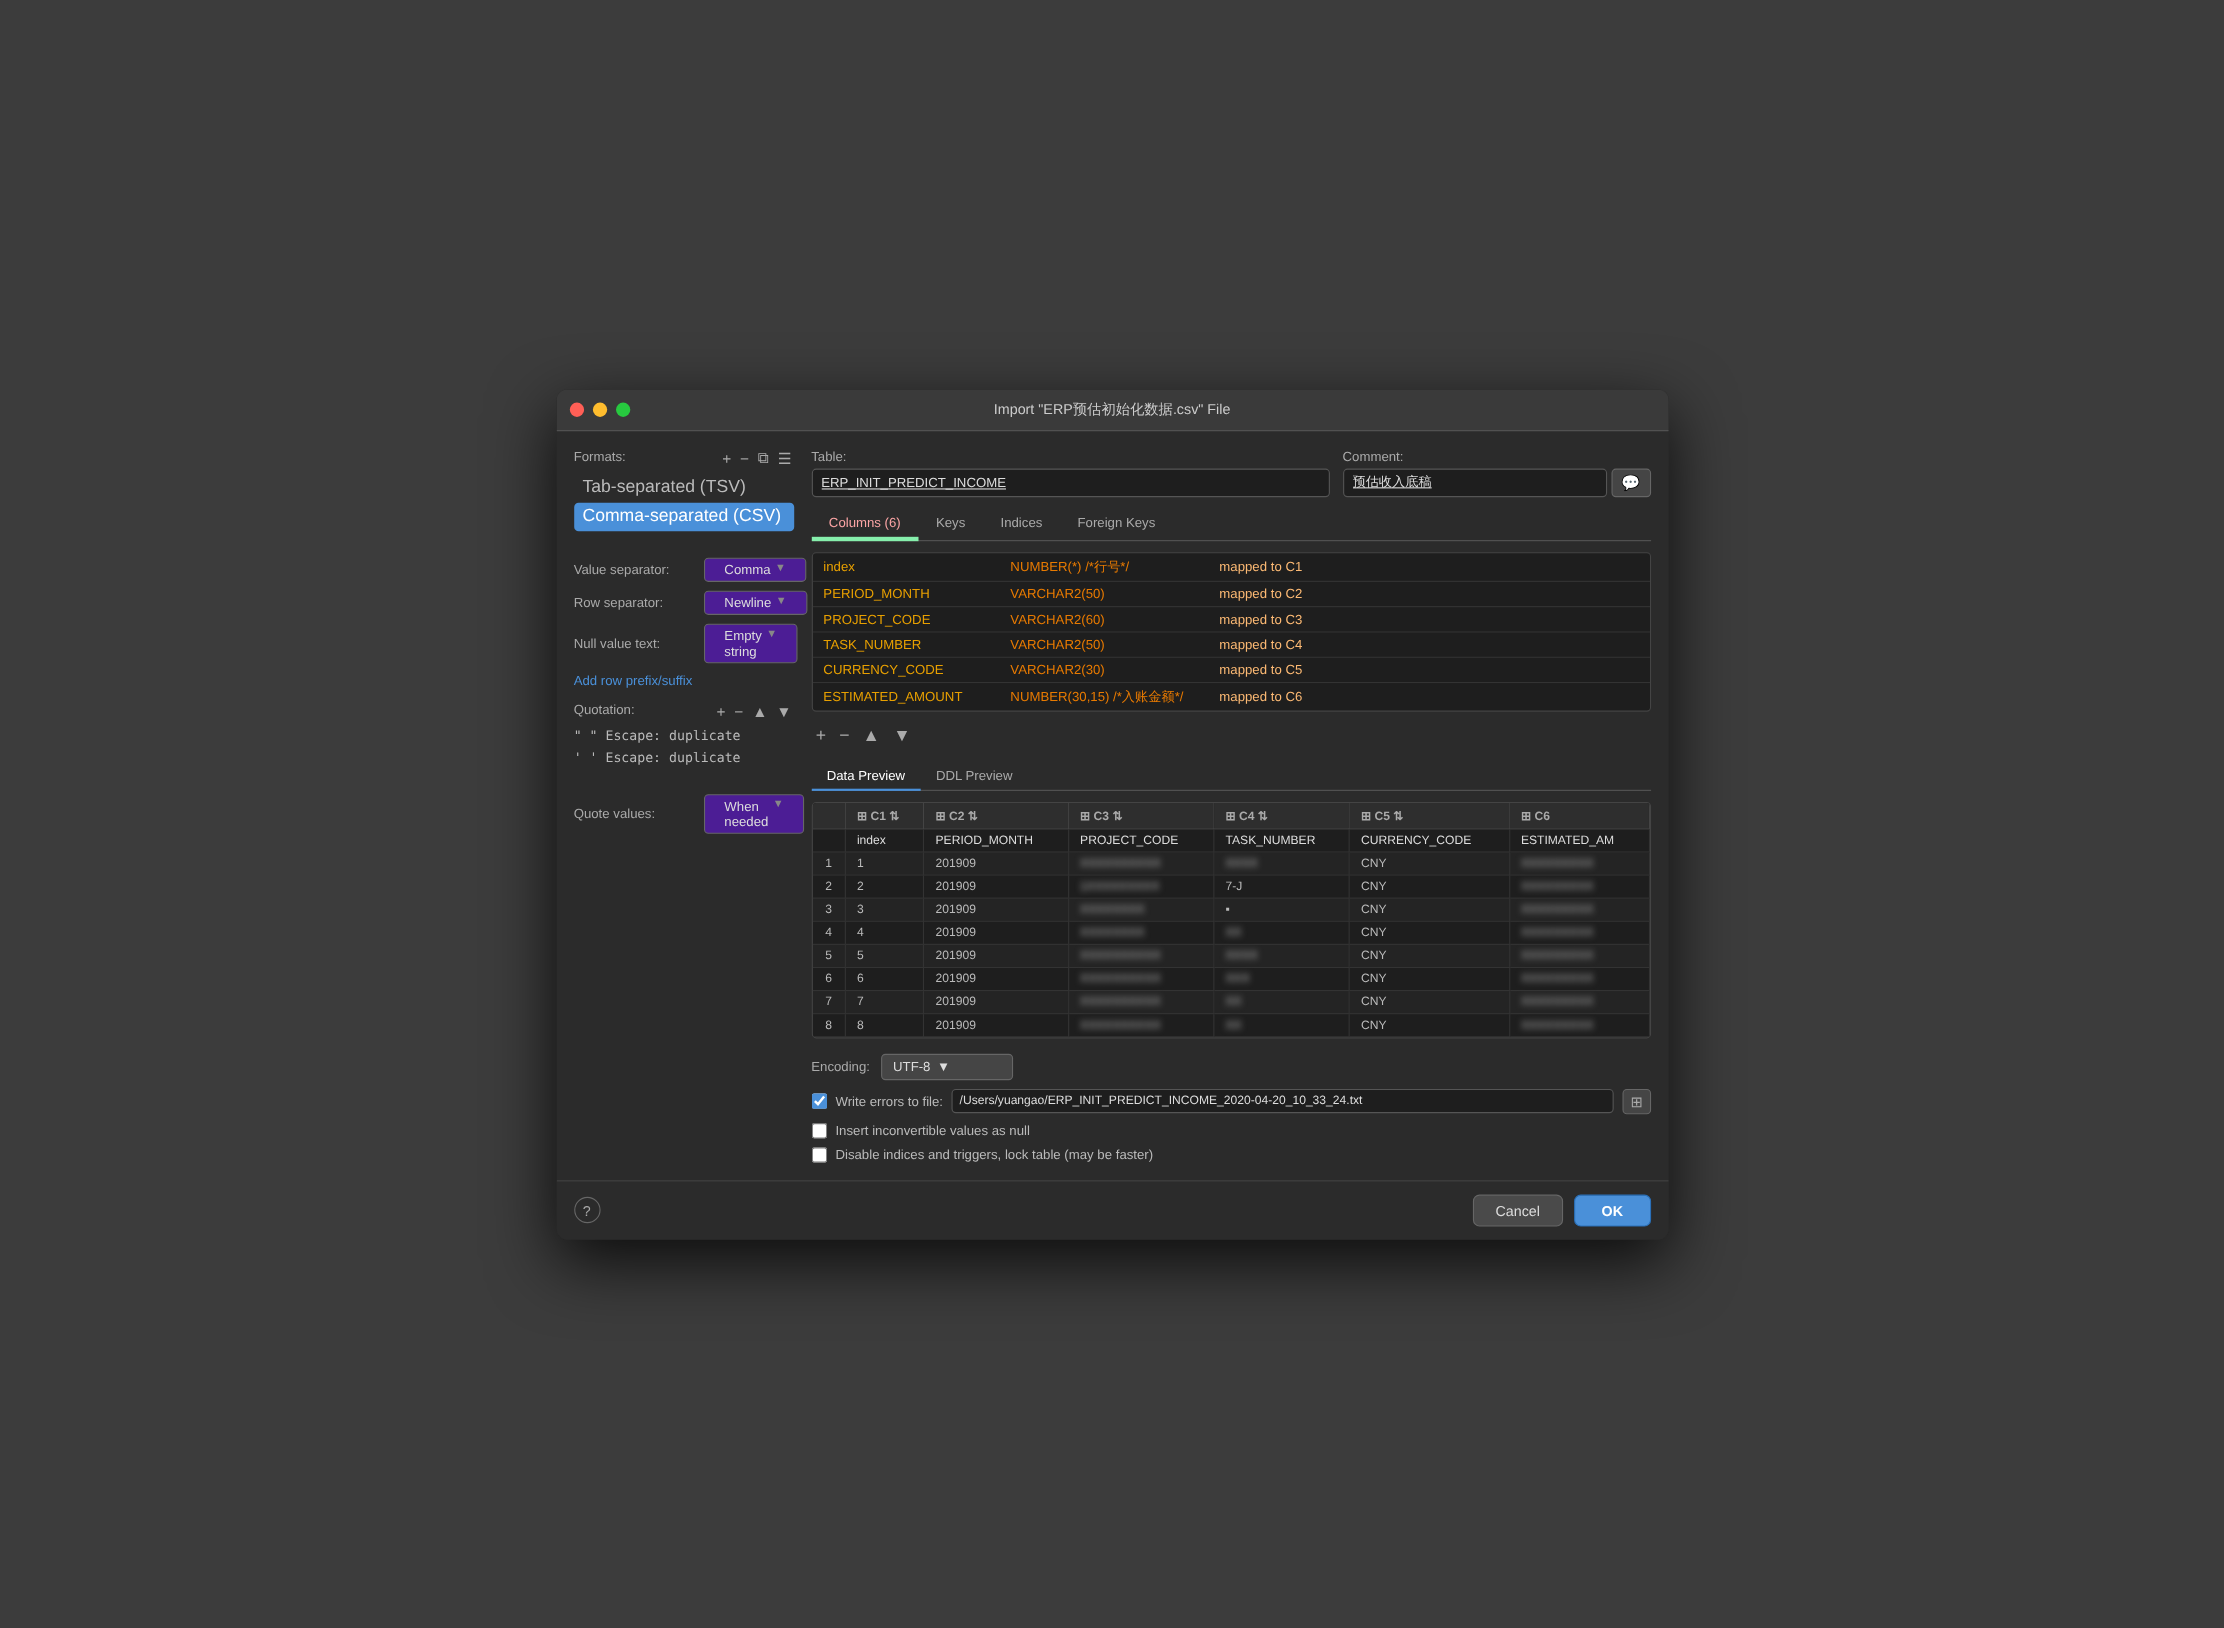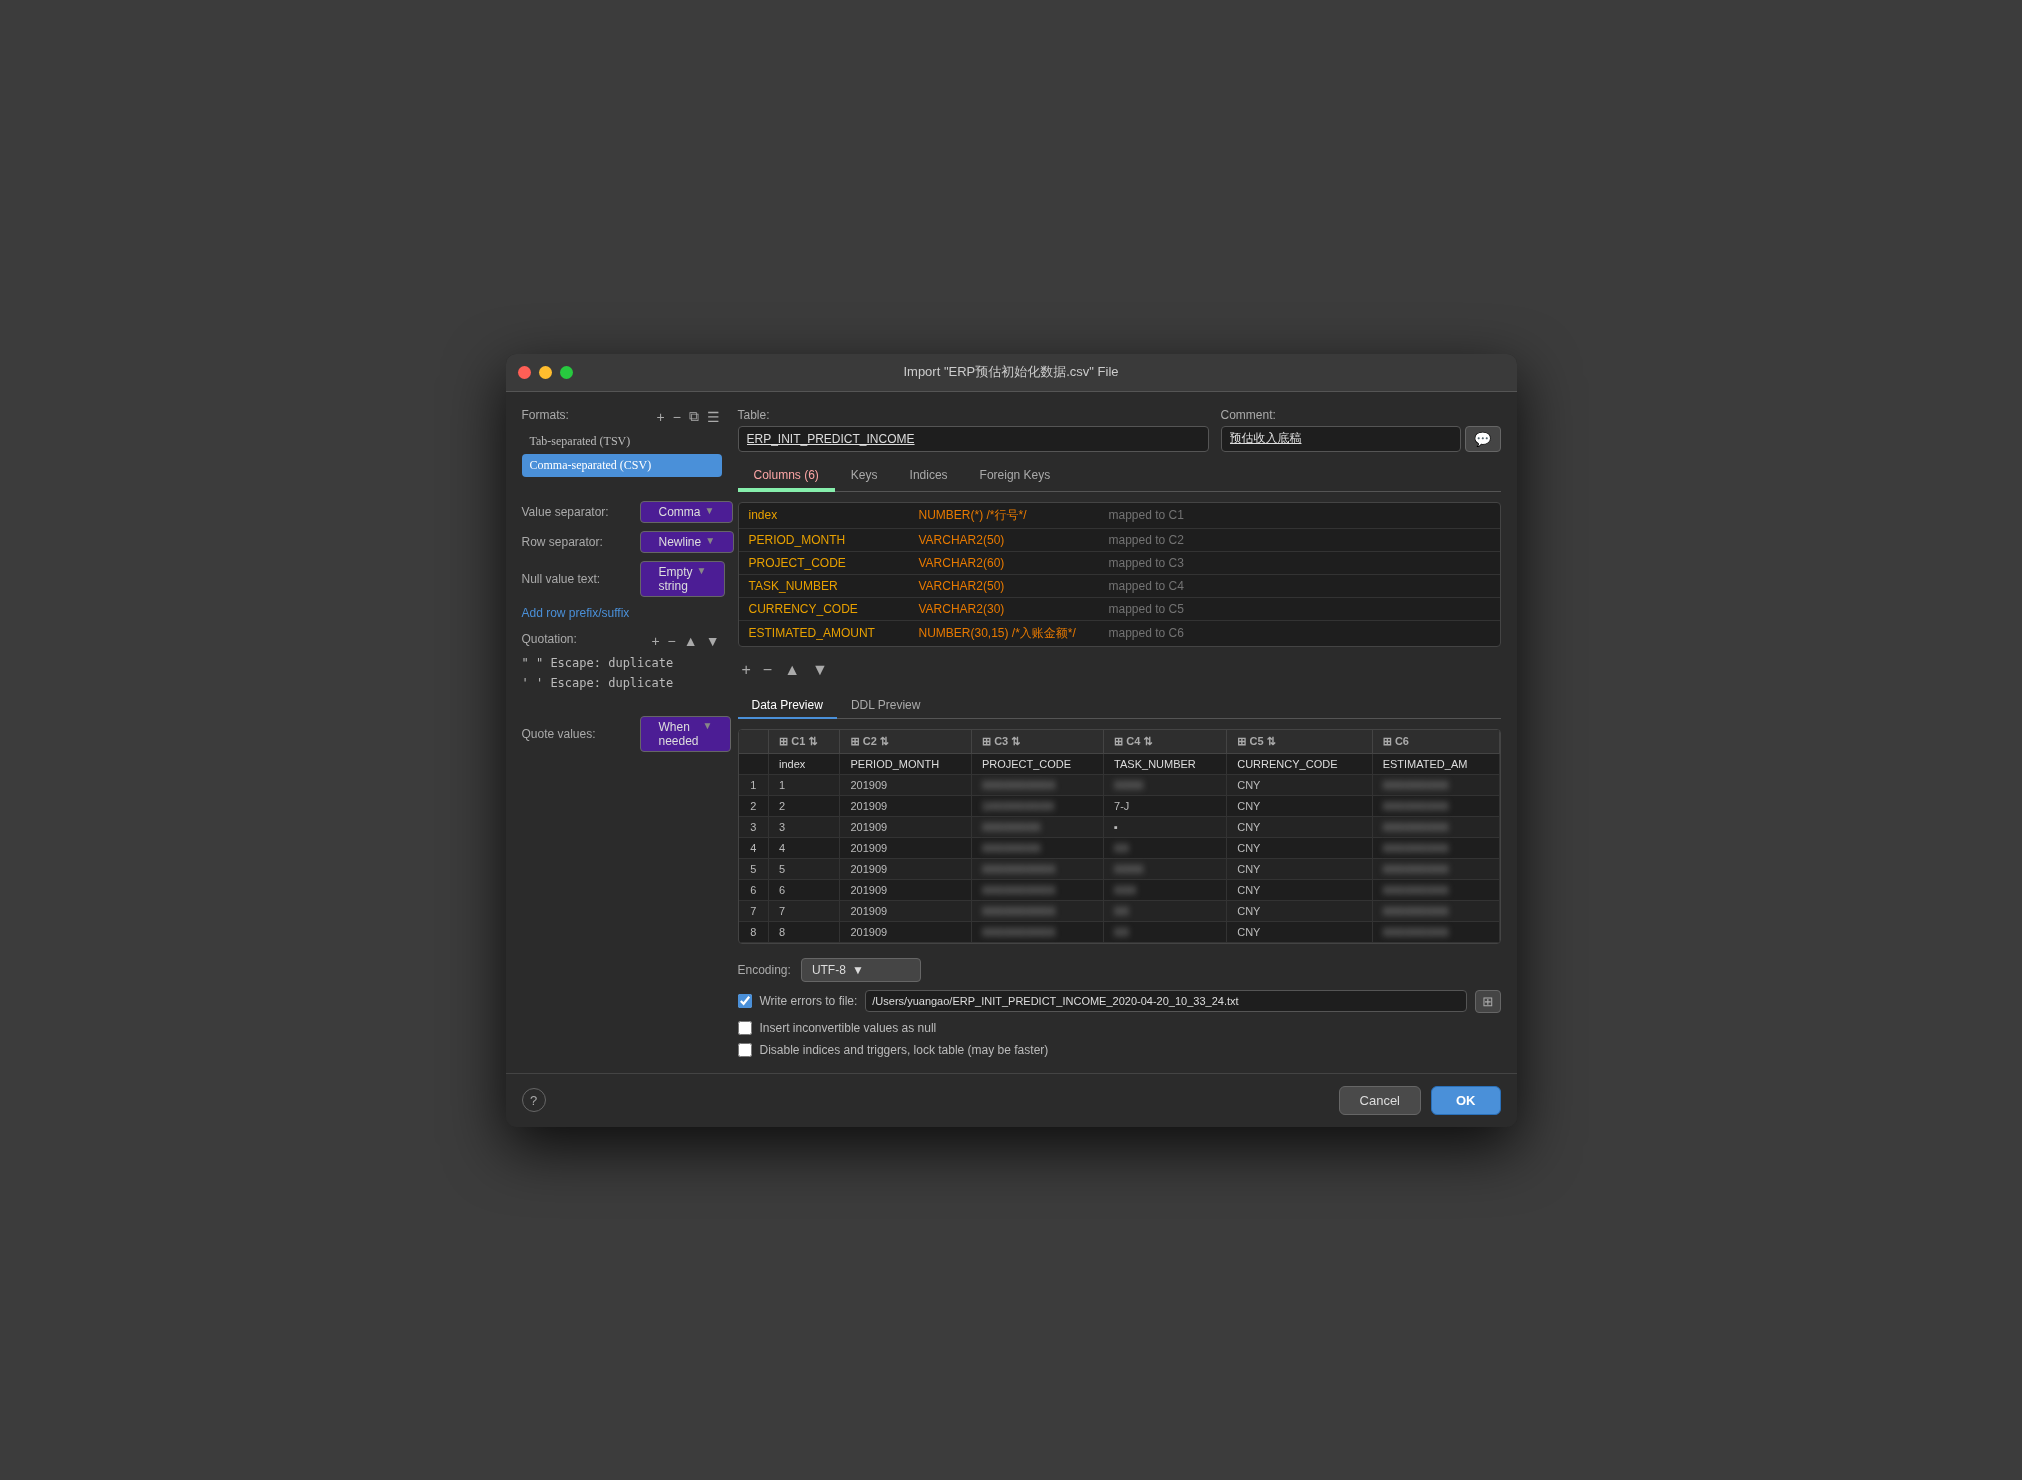--- a/index.html
+++ b/index.html
@@ -86,22 +86,21 @@
     .format-list {
       display: flex;
       flex-direction: column;
       gap: 1px;
     }
     .format-item {
       padding: 4px 8px;
       color: #bbb;
       cursor: pointer;
       border-radius: 4px;
-      font-size: 12px;
-      font-family: Liberation Serif, serif;
+      font-size: 16px;
     }
     .format-item.selected {
       background: #4a90d9;
       color: #fff;
     }
     .field-row {
       display: flex;
       align-items: center;
       gap: 8px;
       margin-bottom: 8px;
@@ -254,21 +253,21 @@
       align-items: center;
       padding: 4px 10px;
       gap: 10px;
       font-size: 12px;
       border-bottom: 1px solid #333;
     }
     .col-row:last-child { border-bottom: none; }
     .col-name { color: #e8a000; width: 160px; }
     .col-name.index-name { color: #e8a000; }
     .col-type { color: #e87a00; width: 180px; }
-    .col-mapped { color: #737373; }
+    .col-mapped { color: #fdba74; }
     
     .col-toolbar {
       display: flex;
       gap: 4px;
       padding: 4px 0;
     }
     .col-tool-btn {
       background: none;
       border: none;
       color: #aaa;

